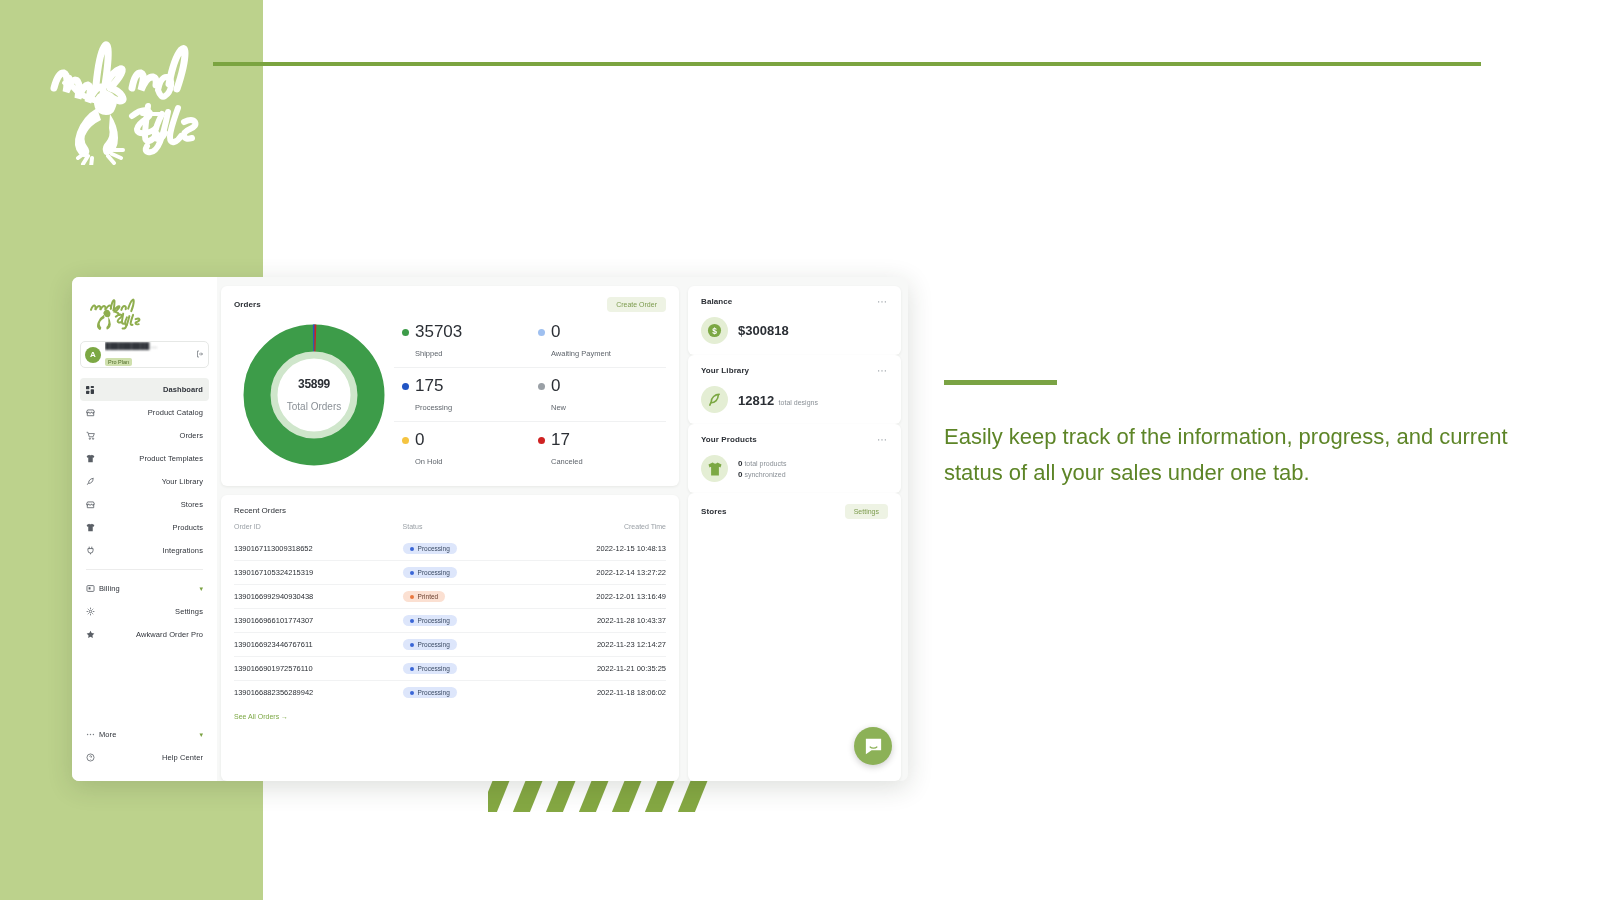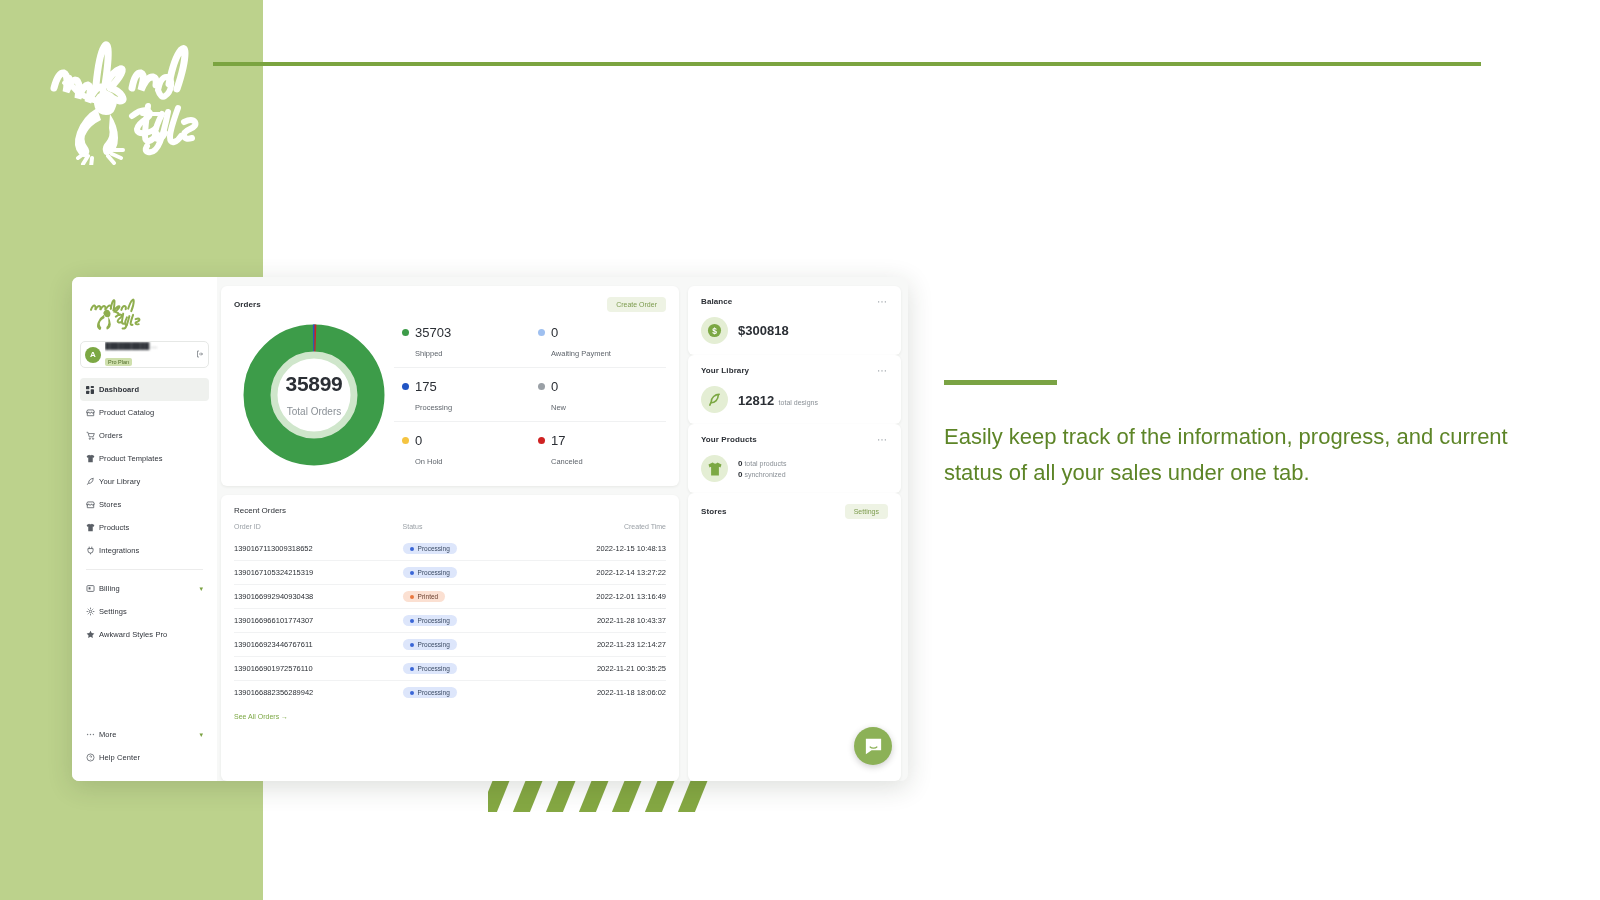--- a/index.html
+++ b/index.html
@@ -69,20 +69,21 @@
     display:inline-block; background:#cfe0ad; color:#4f6b26;
     font-size:5.5px; padding:1px 3px; border-radius:2px; margin-top:1px;
   }
   .logout-icon { font-size:8px; color:#7b8086; flex:none; margin-left:2px; }
 
   .nav-list { margin-top:2px; }
   .nav-item {
     display:flex; align-items:center; height:23px; padding:0 6px;
     border-radius:4px; font-size:7.5px; color:#2f333a; cursor:pointer;
     letter-spacing:.1px;
+    justify-content:space-between;
   }
   .nav-item.active { background:#eff1ee; font-weight:bold; }
   .nav-ico { width:13px; flex:none; display:flex; align-items:center; color:#5a5f66; }
   .nav-chev { margin-left:auto; color:#7aa242; font-size:7px; }
   .nav-sep { height:1px; background:#ececec; margin:7px 6px; }
   .nav-bottom { position:absolute; left:8px; right:8px; bottom:12px; }
 
   
   .main-col {
     flex:1; display:flex; gap:9px; padding:9px 7px 0 4px; min-width:0;
@@ -105,30 +106,30 @@
   }
 
   
   .orders-body { display:flex; align-items:center; margin-top:2px; }
   .donut-wrap { width:160px; flex:none; display:flex; justify-content:center; }
   .donut { position:relative; width:150px; height:150px; }
   .donut-center {
     position:absolute; inset:0; display:flex; flex-direction:column;
     align-items:center; justify-content:center; pointer-events:none;
   }
-  .donut-total { font-size:21px; font-weight:bold; color:#2b2f35; letter-spacing:-.3px;}
+  .donut-total { font-size:12px; font-weight:bold; color:#2b2f35; letter-spacing:-.3px;}
   .donut-label { font-size:10px; color:#8a9096; margin-top:10px; }
 
   .legend { flex:1; display:grid; grid-template-columns:1fr 1fr; min-width:0; }
   .legend-cell {
     display:flex; align-items:flex-start; gap:6px; padding:9px 4px 9px 8px;
   }
   .legend-cell.row-b, .legend-cell.row-c { border-top:1px solid #f0f1f2; }
   .legend-dot { width:7px; height:7px; border-radius:50%; margin-top:6px; flex:none; }
-  .legend-num { font-size:13px; color:#2b2f35; line-height:14px; }
+  .legend-num { font-size:17px; color:#2b2f35; line-height:14px; }
   .legend-txt { font-size:7.5px; color:#5f656c; margin-top:8px; }
 
   
   .ro-title { font-size:8px; font-weight:normal; color:#2b2f35; margin-bottom:8px; }
   table.ro { width:100%; border-collapse:collapse; }
   table.ro th {
     font-size:7px; color:#9aa0a6; font-weight:normal; text-align:left;
     padding-bottom:7px;
   }
   table.ro th.r, table.ro td.r { text-align:right; }
@@ -374,21 +375,21 @@
           </span>
           <span>Settings</span>
         </div>
 
         <div class="nav-item">
           <span class="nav-ico">
             <svg width="9" height="9" viewBox="0 0 14 14" fill="#5a5f66">
                 <path d="M7 1l1.8 3.8 4.2.6-3 3 .7 4.1L7 10.6 3.3 12.5l.7-4.1-3-3 4.2-.6z"></path>
               </svg>
           </span>
-          <span>Awkward Styles Pro</span>
+          <span>Awkward Order Pro</span>
         </div>
       </div>
 
       <div class="nav-bottom">
         <div class="nav-item">
           <span class="nav-ico">
             <svg width="9" height="9" viewBox="0 0 14 14" fill="#7b8086">
                 <circle cx="2.5" cy="7" r="1.1"></circle>
                 <circle cx="7" cy="7" r="1.1"></circle>
                 <circle cx="11.5" cy="7" r="1.1"></circle>

